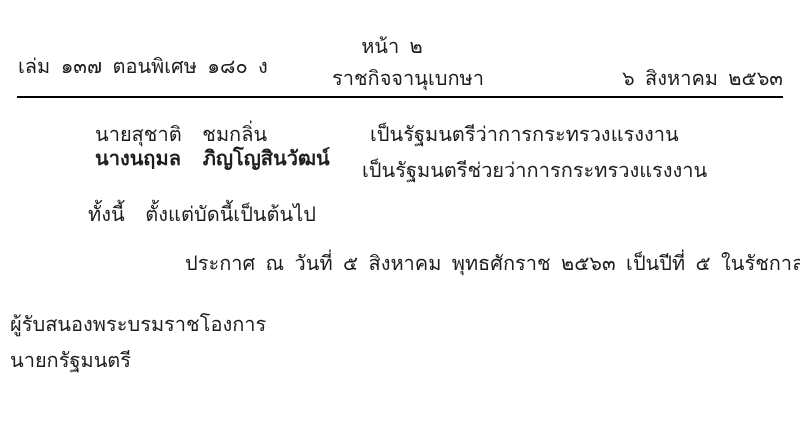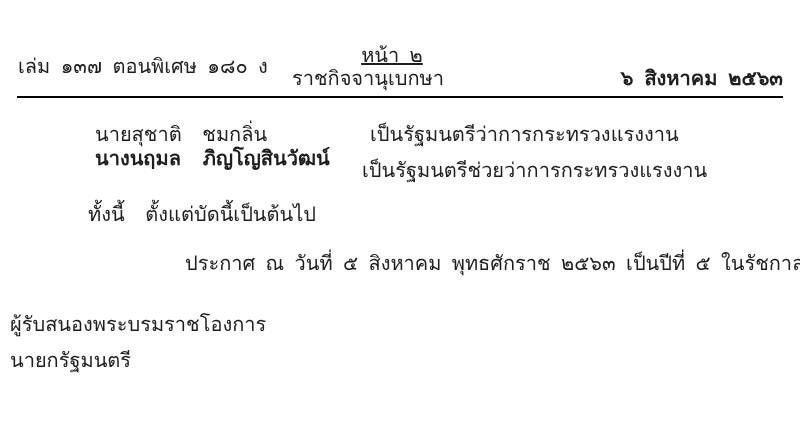--- a/index.html
+++ b/index.html
@@ -14,27 +14,26 @@
   }
   .txt {
     position: absolute;
     white-space: pre;
     font-size: 20px;
     line-height: 28px;
     word-spacing: 4px;
     color: #1e1e1e;
   }
   .page-no {
-    top: 41px; left: 0; width: 784px;
+    top: 32px; left: 0; width: 784px;
     text-align: center;
-    text-decoration: underline;
   }
   .hdr-left   { top: 52px; left: 18px; text-align: center; }
-  .hdr-center { top: 64px; left: 0; width: 736px; text-align: center; }
-  .hdr-right  { top: 64px; right: 17px; font-weight: bold; }
+  .hdr-center { top: 64px; left: 0; width: 736px; text-align: center; padding-left: 40px; }
+  .hdr-right  { top: 64px; right: 17px; }
   .rule {
     position: absolute;
     top: 96px; left: 17px;
     width: 766px; height: 2px;
     background: #000000;
   }
   .appt-name-1 { top: 120px; left: 95px; }
   .appt-pos-1  { top: 120px; left: 370px; }
   .appt-name-2 { top: 144px; left: 95px; font-weight: bold; }
   .appt-pos-2  { top: 156px; left: 362px; }

